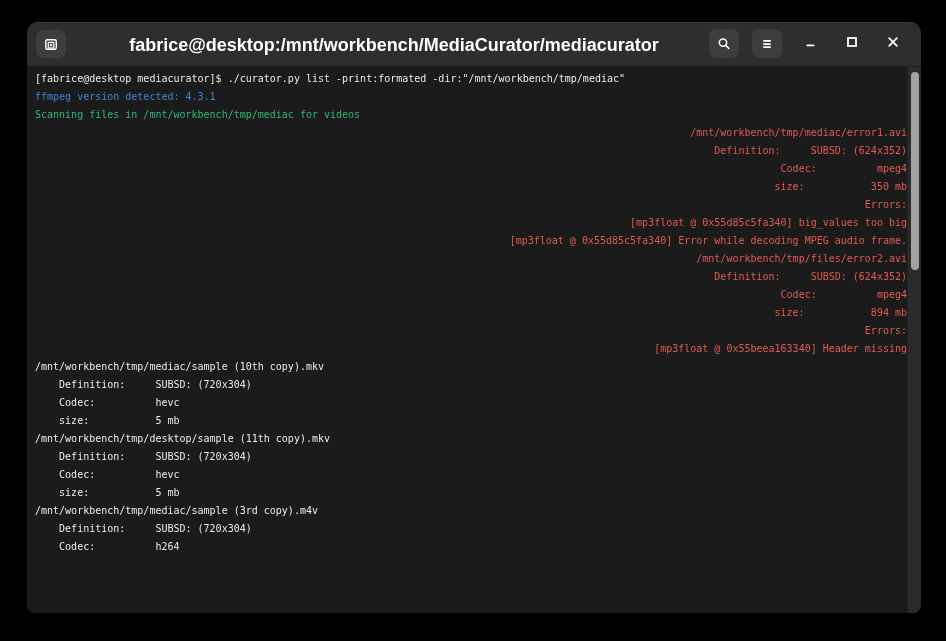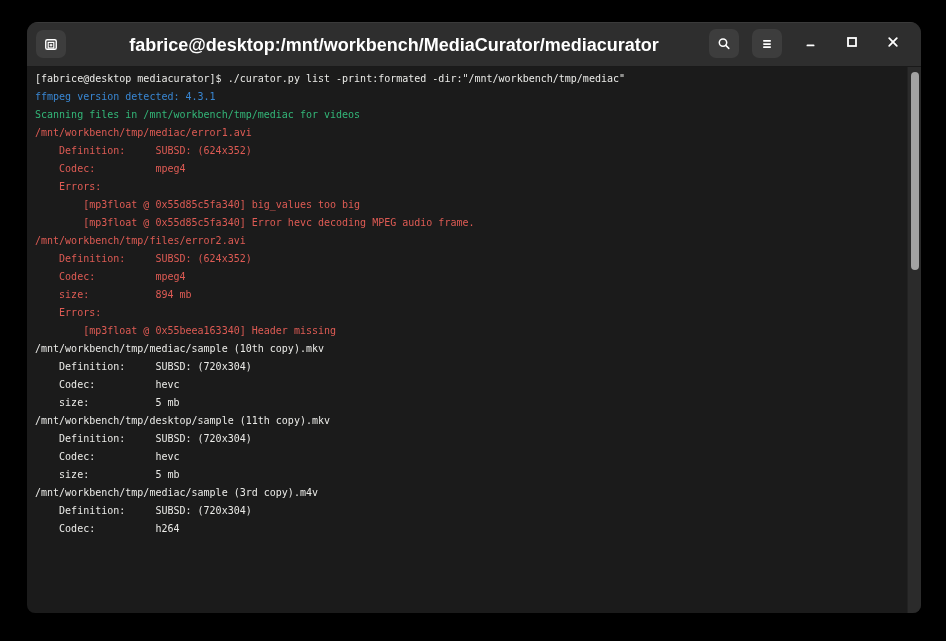--- a/index.html
+++ b/index.html
@@ -52,21 +52,21 @@
     font-family:"DejaVu Sans Mono","Liberation Mono",monospace;
     font-size:10px;line-height:18px;
     color:var(--fg,#ebebe8);
     padding:3px 14px 0 8px;
     overflow:hidden;
     cursor:text;
   }
   .tline{white-space:pre;}
   .tline.blue{color:var(--blue,#3987d3);}
   .tline.green{color:var(--green,#33b678);}
-  .tline.red{color:var(--red,#de5b54);}
+  .tline.red{color:var(--red,#de5b54);text-align:right;}
   .scrollbar{
     position:absolute;right:0;top:0;bottom:0;width:13px;
     background:var(--track,#2b2b2b);
     border-left:1px solid #222;
   }
   .thumb{
     position:absolute;right:2px;top:5px;width:8px;height:198px;
     background:var(--thumb,#a3a3a3);
     border-radius:5px;
   }
@@ -138,23 +138,24 @@
   </div>
 
   <div class="terminal">
     <div id="term-lines">
         <div class="tline">[fabrice@desktop mediacurator]$ ./curator.py list -print:formated -dir:"/mnt/workbench/tmp/mediac"</div>
         <div class="tline blue">ffmpeg version detected: 4.3.1</div>
         <div class="tline green">Scanning files in /mnt/workbench/tmp/mediac for videos</div>
         <div class="tline red">/mnt/workbench/tmp/mediac/error1.avi</div>
         <div class="tline red">    Definition:     SUBSD: (624x352)</div>
         <div class="tline red">    Codec:          mpeg4</div>
+        <div class="tline red">    size:           350 mb</div>
         <div class="tline red">    Errors:</div>
         <div class="tline red">        [mp3float @ 0x55d85c5fa340] big_values too big</div>
-        <div class="tline red">        [mp3float @ 0x55d85c5fa340] Error hevc decoding MPEG audio frame.</div>
+        <div class="tline red">        [mp3float @ 0x55d85c5fa340] Error while decoding MPEG audio frame.</div>
         <div class="tline red">/mnt/workbench/tmp/files/error2.avi</div>
         <div class="tline red">    Definition:     SUBSD: (624x352)</div>
         <div class="tline red">    Codec:          mpeg4</div>
         <div class="tline red">    size:           894 mb</div>
         <div class="tline red">    Errors:</div>
         <div class="tline red">        [mp3float @ 0x55beea163340] Header missing</div>
         <div class="tline">/mnt/workbench/tmp/mediac/sample (10th copy).mkv</div>
         <div class="tline">    Definition:     SUBSD: (720x304)</div>
         <div class="tline">    Codec:          hevc</div>
         <div class="tline">    size:           5 mb</div>

